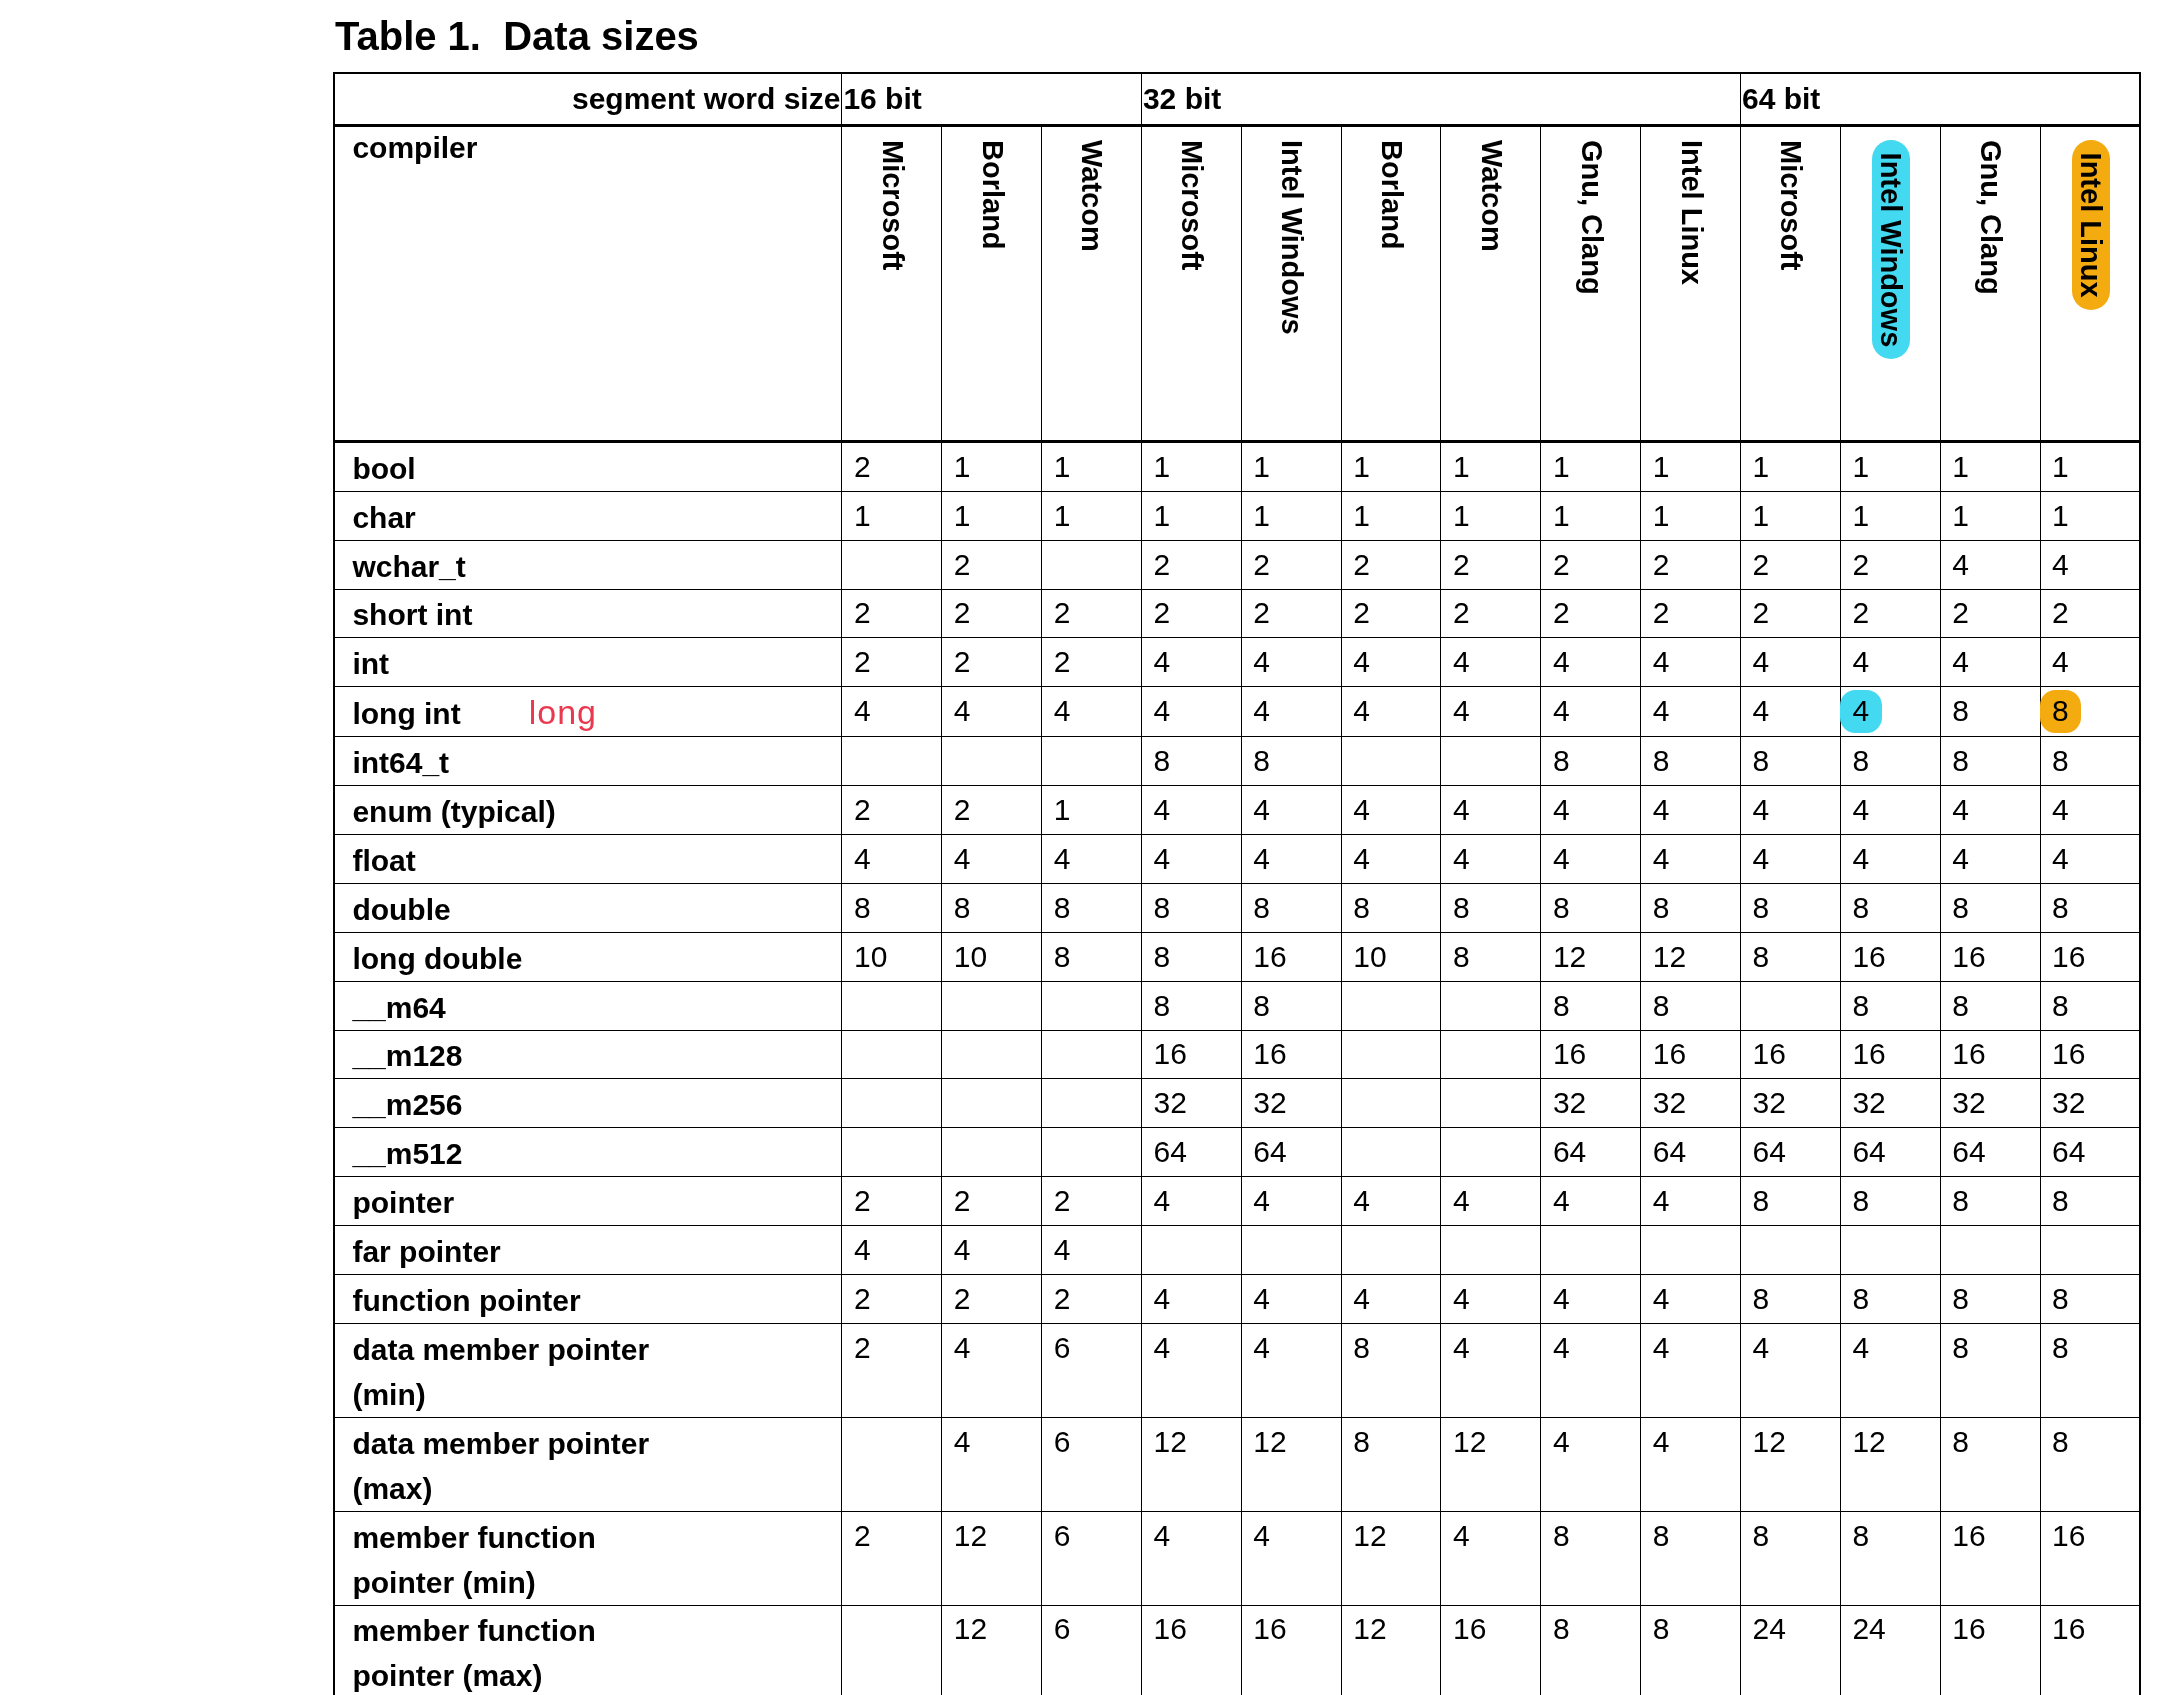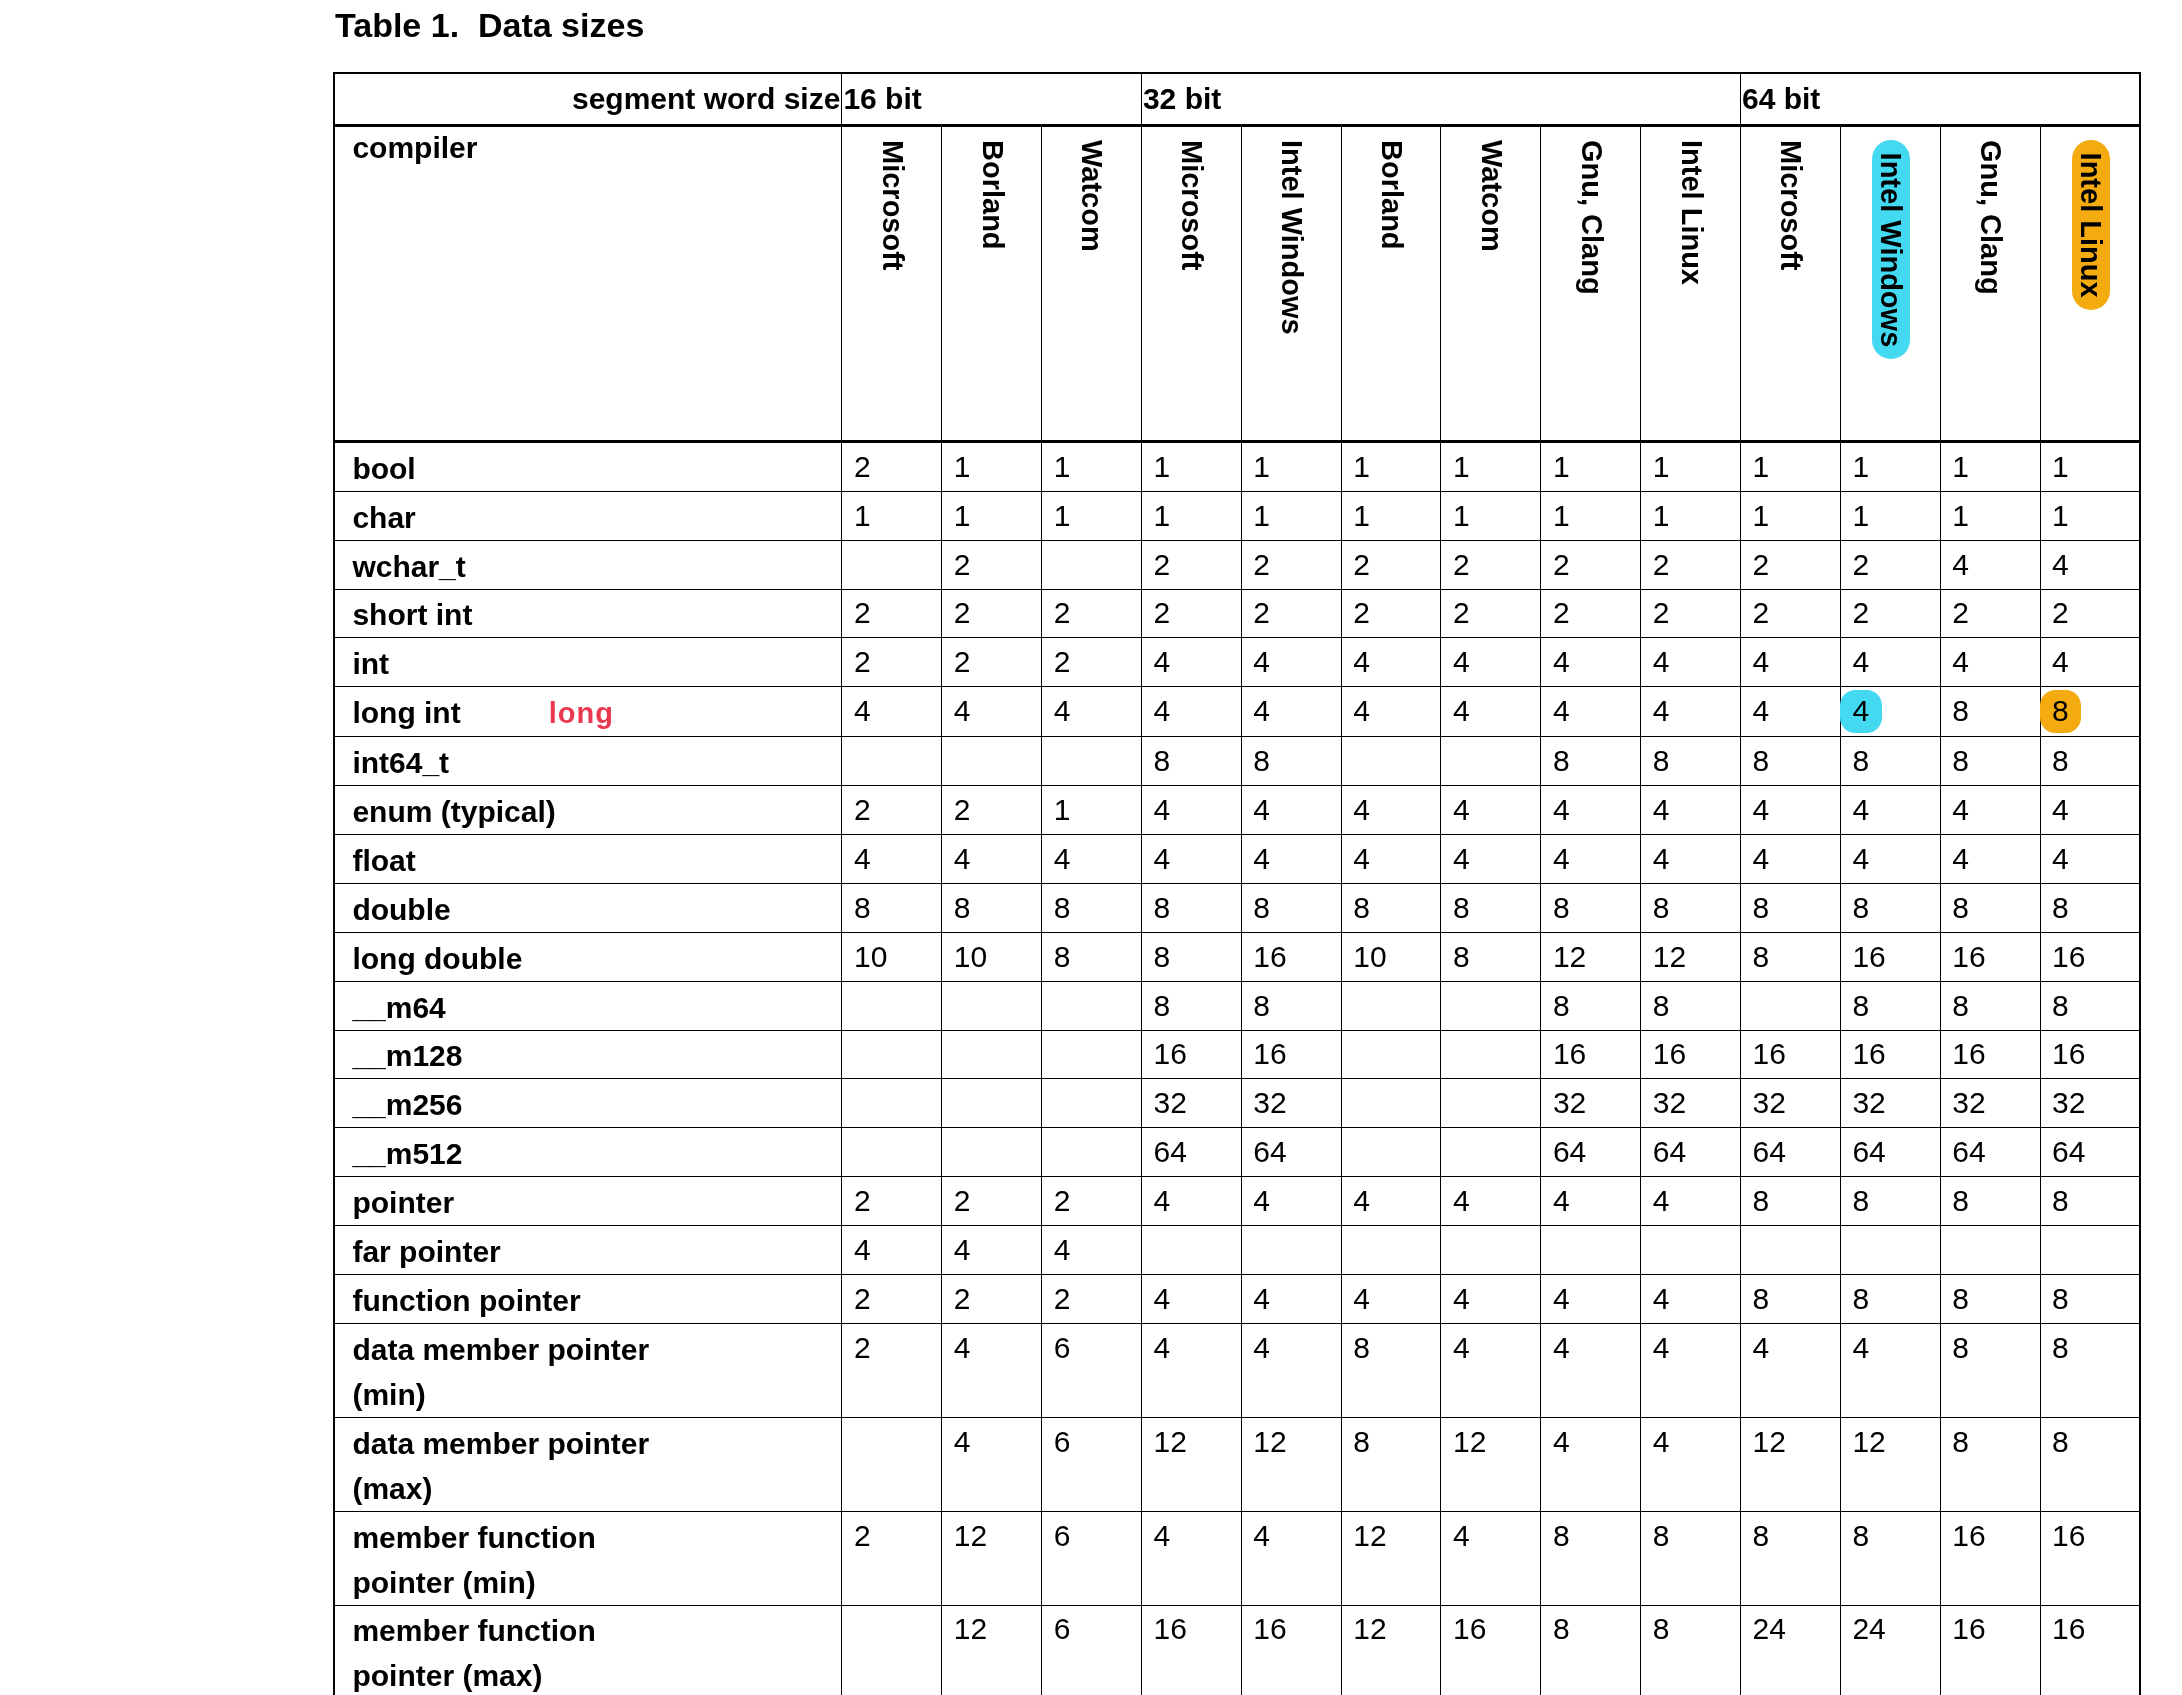--- a/index.html
+++ b/index.html
@@ -7,22 +7,22 @@
     position: relative;
     width: 2182px;
     height: 1695px;
     background: #ffffff;
     font-family: "Liberation Sans", sans-serif;
     color: #000;
   }
   .title {
     position: absolute;
     left: 335px;
-    top: 6px;
-    font-size: 34px;
+    top: 14px;
+    font-size: 40px;
     font-weight: bold;
     white-space: pre;
   }
   table.sizes {
     position: absolute;
     left: 333px;
     top: 72px;
     width: 1808px;
     border-collapse: collapse;
     table-layout: fixed;
@@ -69,23 +69,23 @@
   tbody th.row-label {
     text-align: left;
     padding: 2.9px 0 0 17.4px;
     font-size: 30px;
     font-weight: bold;
     vertical-align: top;
     white-space: pre-line;
     line-height: 45px;
   }
   tbody th.row-label .annot {
-    font-weight: bold;
-    margin-left: 88px;
-    font-size: 29px;
+    font-weight: normal;
+    margin-left: 68px;
+    font-size: 34px;
     letter-spacing: 1px;
   }
   td.num {
     font-size: 30px;
     text-align: left;
     padding: 2.9px 0 0 11.6px;
     vertical-align: top;
     line-height: 42px;
   }
   td.num .cell-hl {

